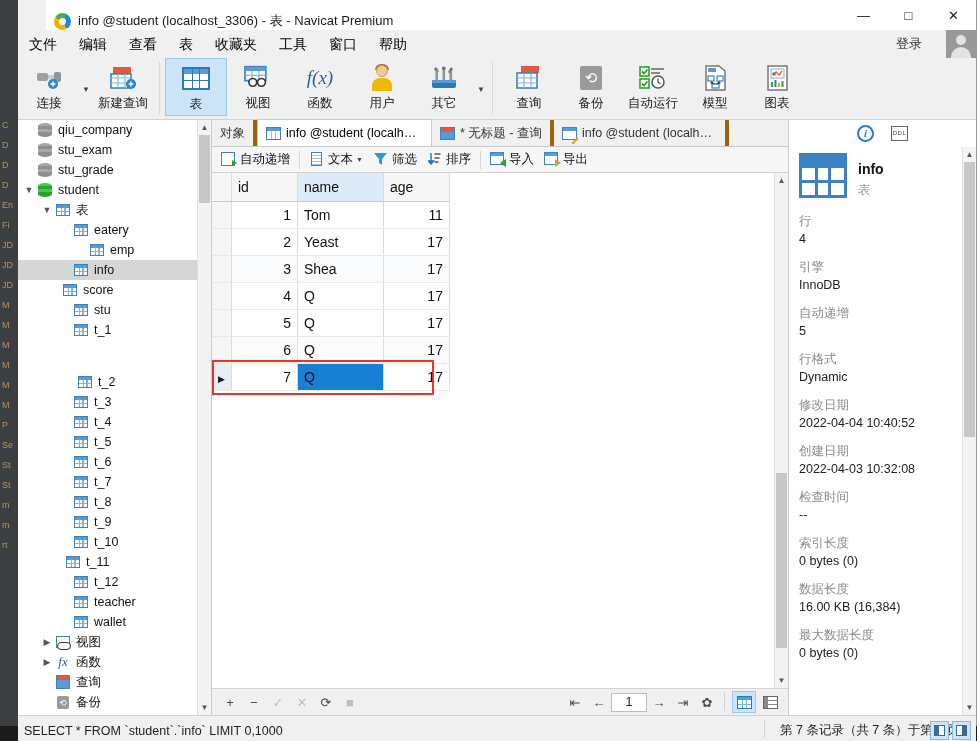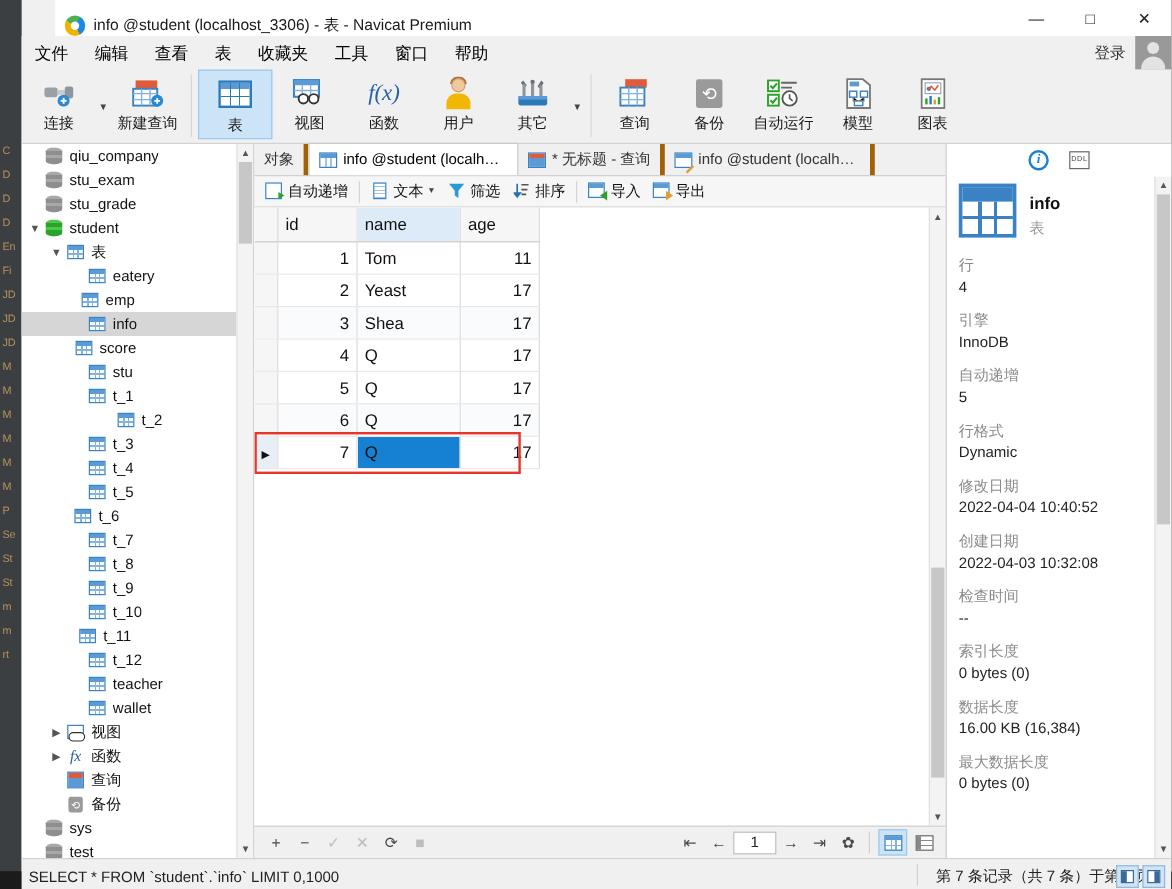--- a/index.html
+++ b/index.html
@@ -57,21 +57,21 @@
     height: 28px; background: #f0f0f0; display: flex; align-items: center;
     position: relative;
   }
   .menu-item {
     padding: 0 11px; height: 28px; line-height: 28px; font-size: 14px; color: #000;
     white-space: nowrap;
   }
   #login-area {
     position: absolute; right: 0; top: 0; height: 28px; display: flex; align-items: center;
   }
-  #login-label { font-size: 13px; color: #333; margin-right: 8px; font-family: Liberation Mono, monospace; }
+  #login-label { font-size: 13px; color: #333; margin-right: 24px; font-family: Liberation Mono, monospace; }
   #avatar {
     width: 30px; height: 28px; background: #999;
     position: relative; overflow: hidden;
   }
   #avatar::before {
     content: ""; position: absolute; left: 10px; top: 5px; width: 10px; height: 10px;
     border-radius: 50%; background: #e3e3e3;
   }
   #avatar::after {
     content: ""; position: absolute; left: 5px; top: 17px; width: 20px; height: 14px;
@@ -626,21 +626,21 @@
             </span>
             <span class="tlabel">表</span>
           </div>
           <div class="tnode" style="padding-left: 40px;">
             <span class="tw"></span>
             <span class="ti">
               <span class="tb-ico-sm"></span>
             </span>
             <span class="tlabel">eatery</span>
           </div>
-          <div class="tnode" style="padding-left: 34px;">
+          <div class="tnode" style="padding-left: 56px;">
             <span class="tw"></span>
             <span class="ti">
               <span class="tb-ico-sm"></span>
             </span>
             <span class="tlabel">emp</span>
           </div>
           <div class="tnode sel" style="padding-left: 40px;">
             <span class="tw"></span>
             <span class="ti">
               <span class="tb-ico-sm"></span>
@@ -661,21 +661,21 @@
             </span>
             <span class="tlabel">stu</span>
           </div>
           <div class="tnode" style="padding-left: 40px;">
             <span class="tw"></span>
             <span class="ti">
               <span class="tb-ico-sm"></span>
             </span>
             <span class="tlabel">t_1</span>
           </div>
-          <div class="tnode" style="padding-left: 64px;">
+          <div class="tnode" style="padding-left: 44px; margin-top: 32px;">
             <span class="tw"></span>
             <span class="ti">
               <span class="tb-ico-sm"></span>
             </span>
             <span class="tlabel">t_2</span>
           </div>
           <div class="tnode" style="padding-left: 40px;">
             <span class="tw"></span>
             <span class="ti">
               <span class="tb-ico-sm"></span>
@@ -689,21 +689,21 @@
             </span>
             <span class="tlabel">t_4</span>
           </div>
           <div class="tnode" style="padding-left: 40px;">
             <span class="tw"></span>
             <span class="ti">
               <span class="tb-ico-sm"></span>
             </span>
             <span class="tlabel">t_5</span>
           </div>
-          <div class="tnode" style="padding-left: 28px;">
+          <div class="tnode" style="padding-left: 40px;">
             <span class="tw"></span>
             <span class="ti">
               <span class="tb-ico-sm"></span>
             </span>
             <span class="tlabel">t_6</span>
           </div>
           <div class="tnode" style="padding-left: 40px;">
             <span class="tw"></span>
             <span class="ti">
               <span class="tb-ico-sm"></span>

